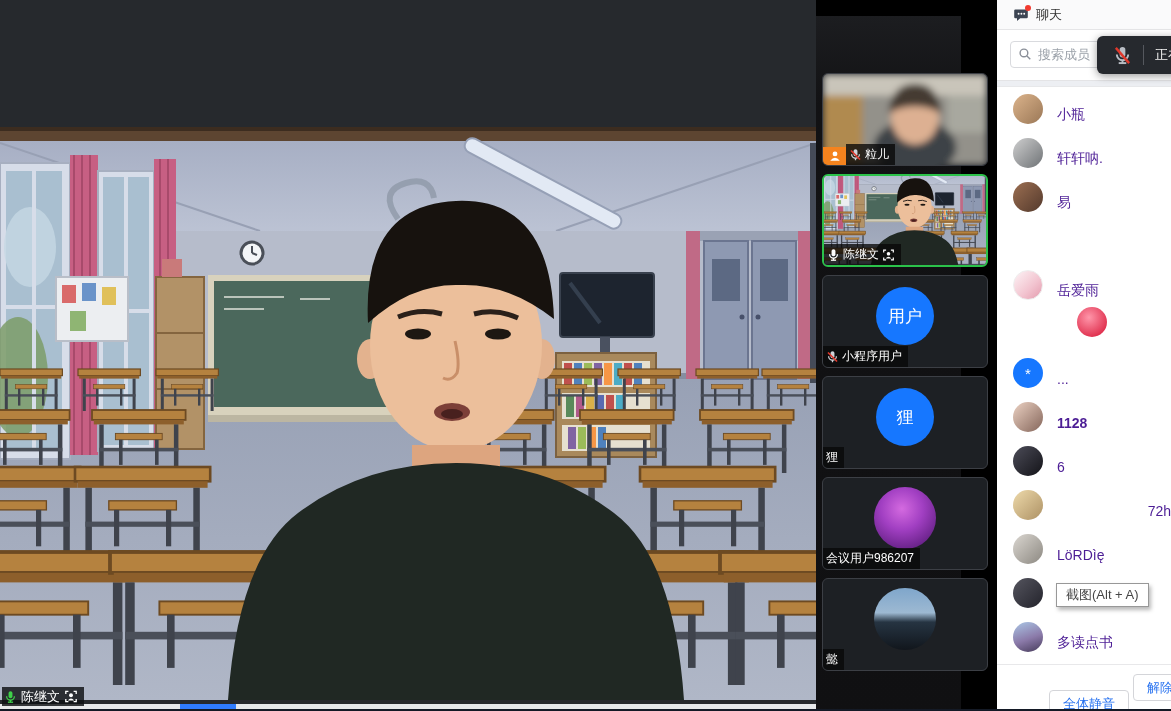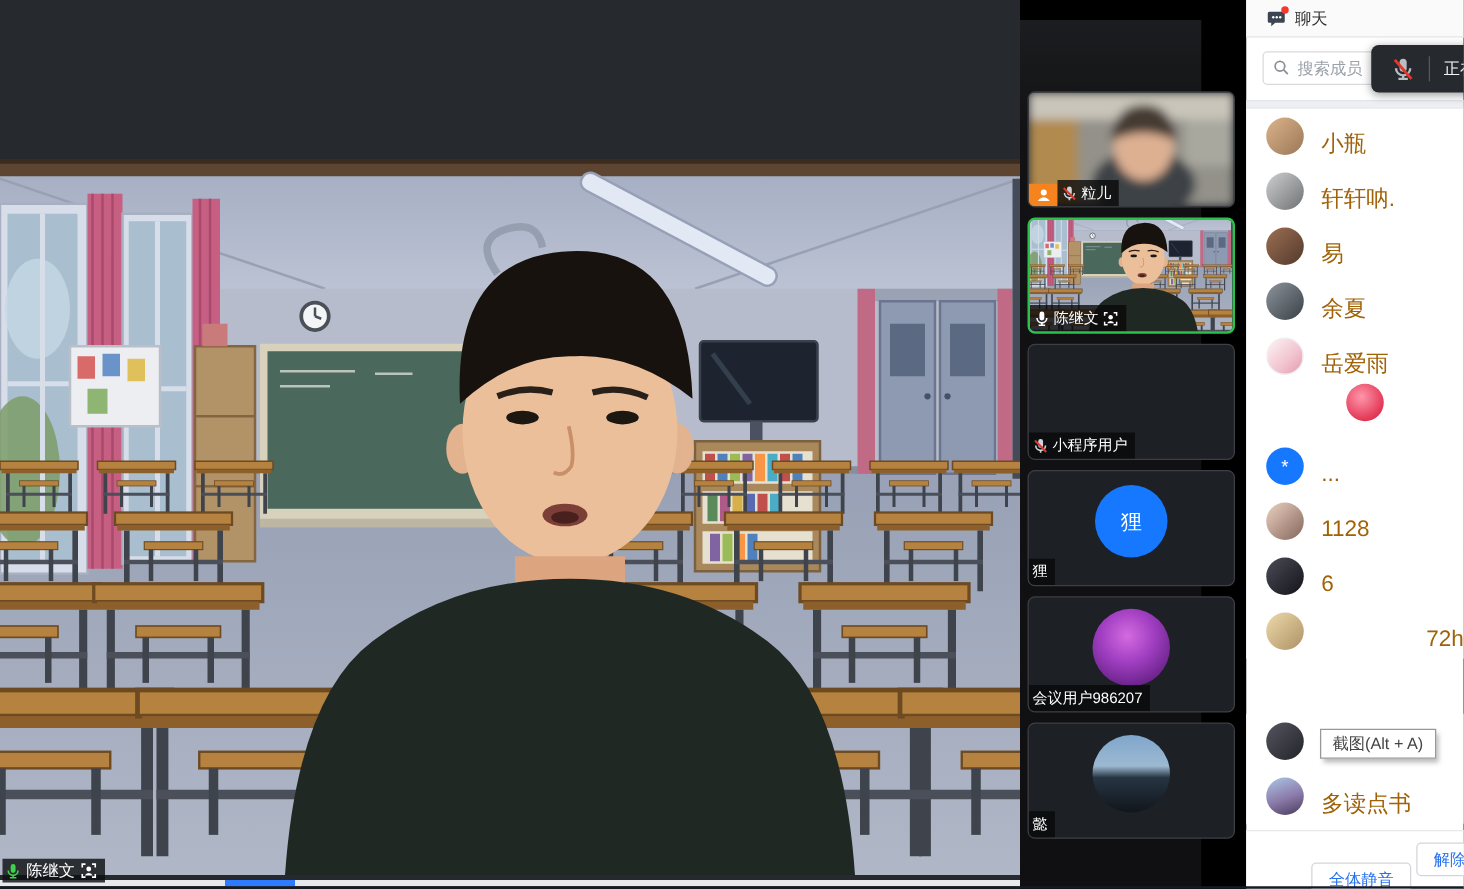--- a/index.html
+++ b/index.html
@@ -53,21 +53,21 @@
     font-family:"Liberation Sans",sans-serif; }
   #search-input::placeholder { color:#9aa0a8; }
   #search-wrap svg { position:absolute; left:8px; top:6px; }
   #list-divider { position:absolute; left:0; top:80px; width:174px; height:7px;
     background:#edeff3; border-top:1px solid #e4e4e6; border-bottom:1px solid #e7e8ea; }
 
   .member-row { position:absolute; left:0; width:174px; height:44px;
     display:flex; align-items:center; gap:14px; padding-left:16px; background:#fff; }
   .m-avatar { width:30px; height:30px; border-radius:50%; flex:0 0 30px;
     display:flex; align-items:center; justify-content:center; color:#fff; font-size:15px; }
-  .m-name { font-size:18px; color:#a16207; white-space:nowrap;margin-top:12px; }
+  .m-name { font-size:14px; color:#4c1d95; white-space:nowrap;margin-top:12px; }
 
   .av0 { background:linear-gradient(135deg,#dcb48c,#9a7756); }
   .av1 { background:linear-gradient(135deg,#cfcfcf,#6e7275); }
   .av2 { background:linear-gradient(135deg,#9c6f52,#53392c); }
   .av3 { background:linear-gradient(135deg,#8d949c,#3a4046); }
   .av4 { background:linear-gradient(135deg,#fdf4f6,#f2c3cf 60%,#e39aad); border:1px solid #eee; }
   .av5 { background:radial-gradient(circle at 40% 35%,#ff96aa,#e0314f 75%); }
   .av6 { background:#1677ff; }
   .av7 { background:linear-gradient(135deg,#ecd2c3,#84655a); }
   .av8 { background:linear-gradient(135deg,#4c4c58,#131318); }
@@ -332,20 +332,23 @@
       <span>陈继文</span>
       <svg width="13" height="12" viewBox="0 0 20 20">
         <path d="M2 6 V2 H6 M14 2 H18 V6 M18 14 V18 H14 M6 18 H2 V14" fill="none" stroke="#fff" stroke-width="2"></path>
         <circle cx="10" cy="8" r="3" fill="#fff"></circle>
           <path d="M5 16 q5 -6 10 0z" fill="#fff"></path>
       </svg>
     </div>
   </div>
 
   <div class="thumb-card" style="top:259px;">
+    <div class="avatar-circle blue-initial">
+      <span>用户</span>
+    </div>
     <div class="vlabel">
       <svg width="13" height="14" viewBox="0 0 20 20">
         <rect x="7" y="1" width="6" height="11" rx="3" fill="#cfd3d9"></rect>
         <path d="M4 9 a6 6 0 0 0 12 0" fill="none" stroke="#cfd3d9" stroke-width="2"></path>
         <line x1="10" y1="15" x2="10" y2="18" stroke="#cfd3d9" stroke-width="2"></line>
         <line x1="3" y1="3" x2="17" y2="17" stroke="#e0392c" stroke-width="2.5"></line>
       </svg>
       <span>小程序用户</span>
     </div>
   </div>
@@ -403,49 +406,49 @@
     <span class="m-name">小瓶</span>
     </div>
   <div class="member-row" style="top:131px;text-align:center;">
     <span class="m-avatar av1"></span>
     <span class="m-name">轩轩呐.</span>
     </div>
   <div class="member-row" style="top:175px;">
     <span class="m-avatar av2"></span>
     <span class="m-name">易</span>
     </div>
-  <div class="member-row" style="top:219px;">
-    <span class="m-avatar av3"></span>
-    <span class="m-name">余夏</span>
-    </div>
   <div class="member-row" style="top:263px;">
     <span class="m-avatar av4"></span>
     <span class="m-name">岳爱雨</span>
     </div>
   <div class="member-row" style="top:307px;flex-direction:column;">
     <span class="m-avatar av5"></span>
     <span class="m-name">陈柯欣</span>
     </div>
   <div class="member-row" style="top:351px;">
     <span class="m-avatar av6">
         <span>*</span>
       </span>
     <span class="m-name">...</span>
     </div>
-  <div class="member-row" style="top:395px;">
+  <div class="member-row" style="top:395px;font-weight:bold;">
     <span class="m-avatar av7"></span>
     <span class="m-name">1128</span>
     </div>
   <div class="member-row" style="top:439px;">
     <span class="m-avatar av8"></span>
     <span class="m-name">6</span>
     </div>
   <div class="member-row" style="top:483px;justify-content:space-between;">
     <span class="m-avatar av9"></span>
     <span class="m-name">72h</span>
+    </div>
+  <div class="member-row" style="top:527px;">
+    <span class="m-avatar av10"></span>
+    <span class="m-name">LöRDìę</span>
     </div>
   <div class="member-row" style="top:571px;">
     <span class="m-avatar av11"></span>
     <span class="m-name"></span>
     </div>
   <div class="member-row" style="top:615px;text-align:right;">
     <span class="m-avatar av12"></span>
     <span class="m-name">多读点书</span>
     </div>
 

